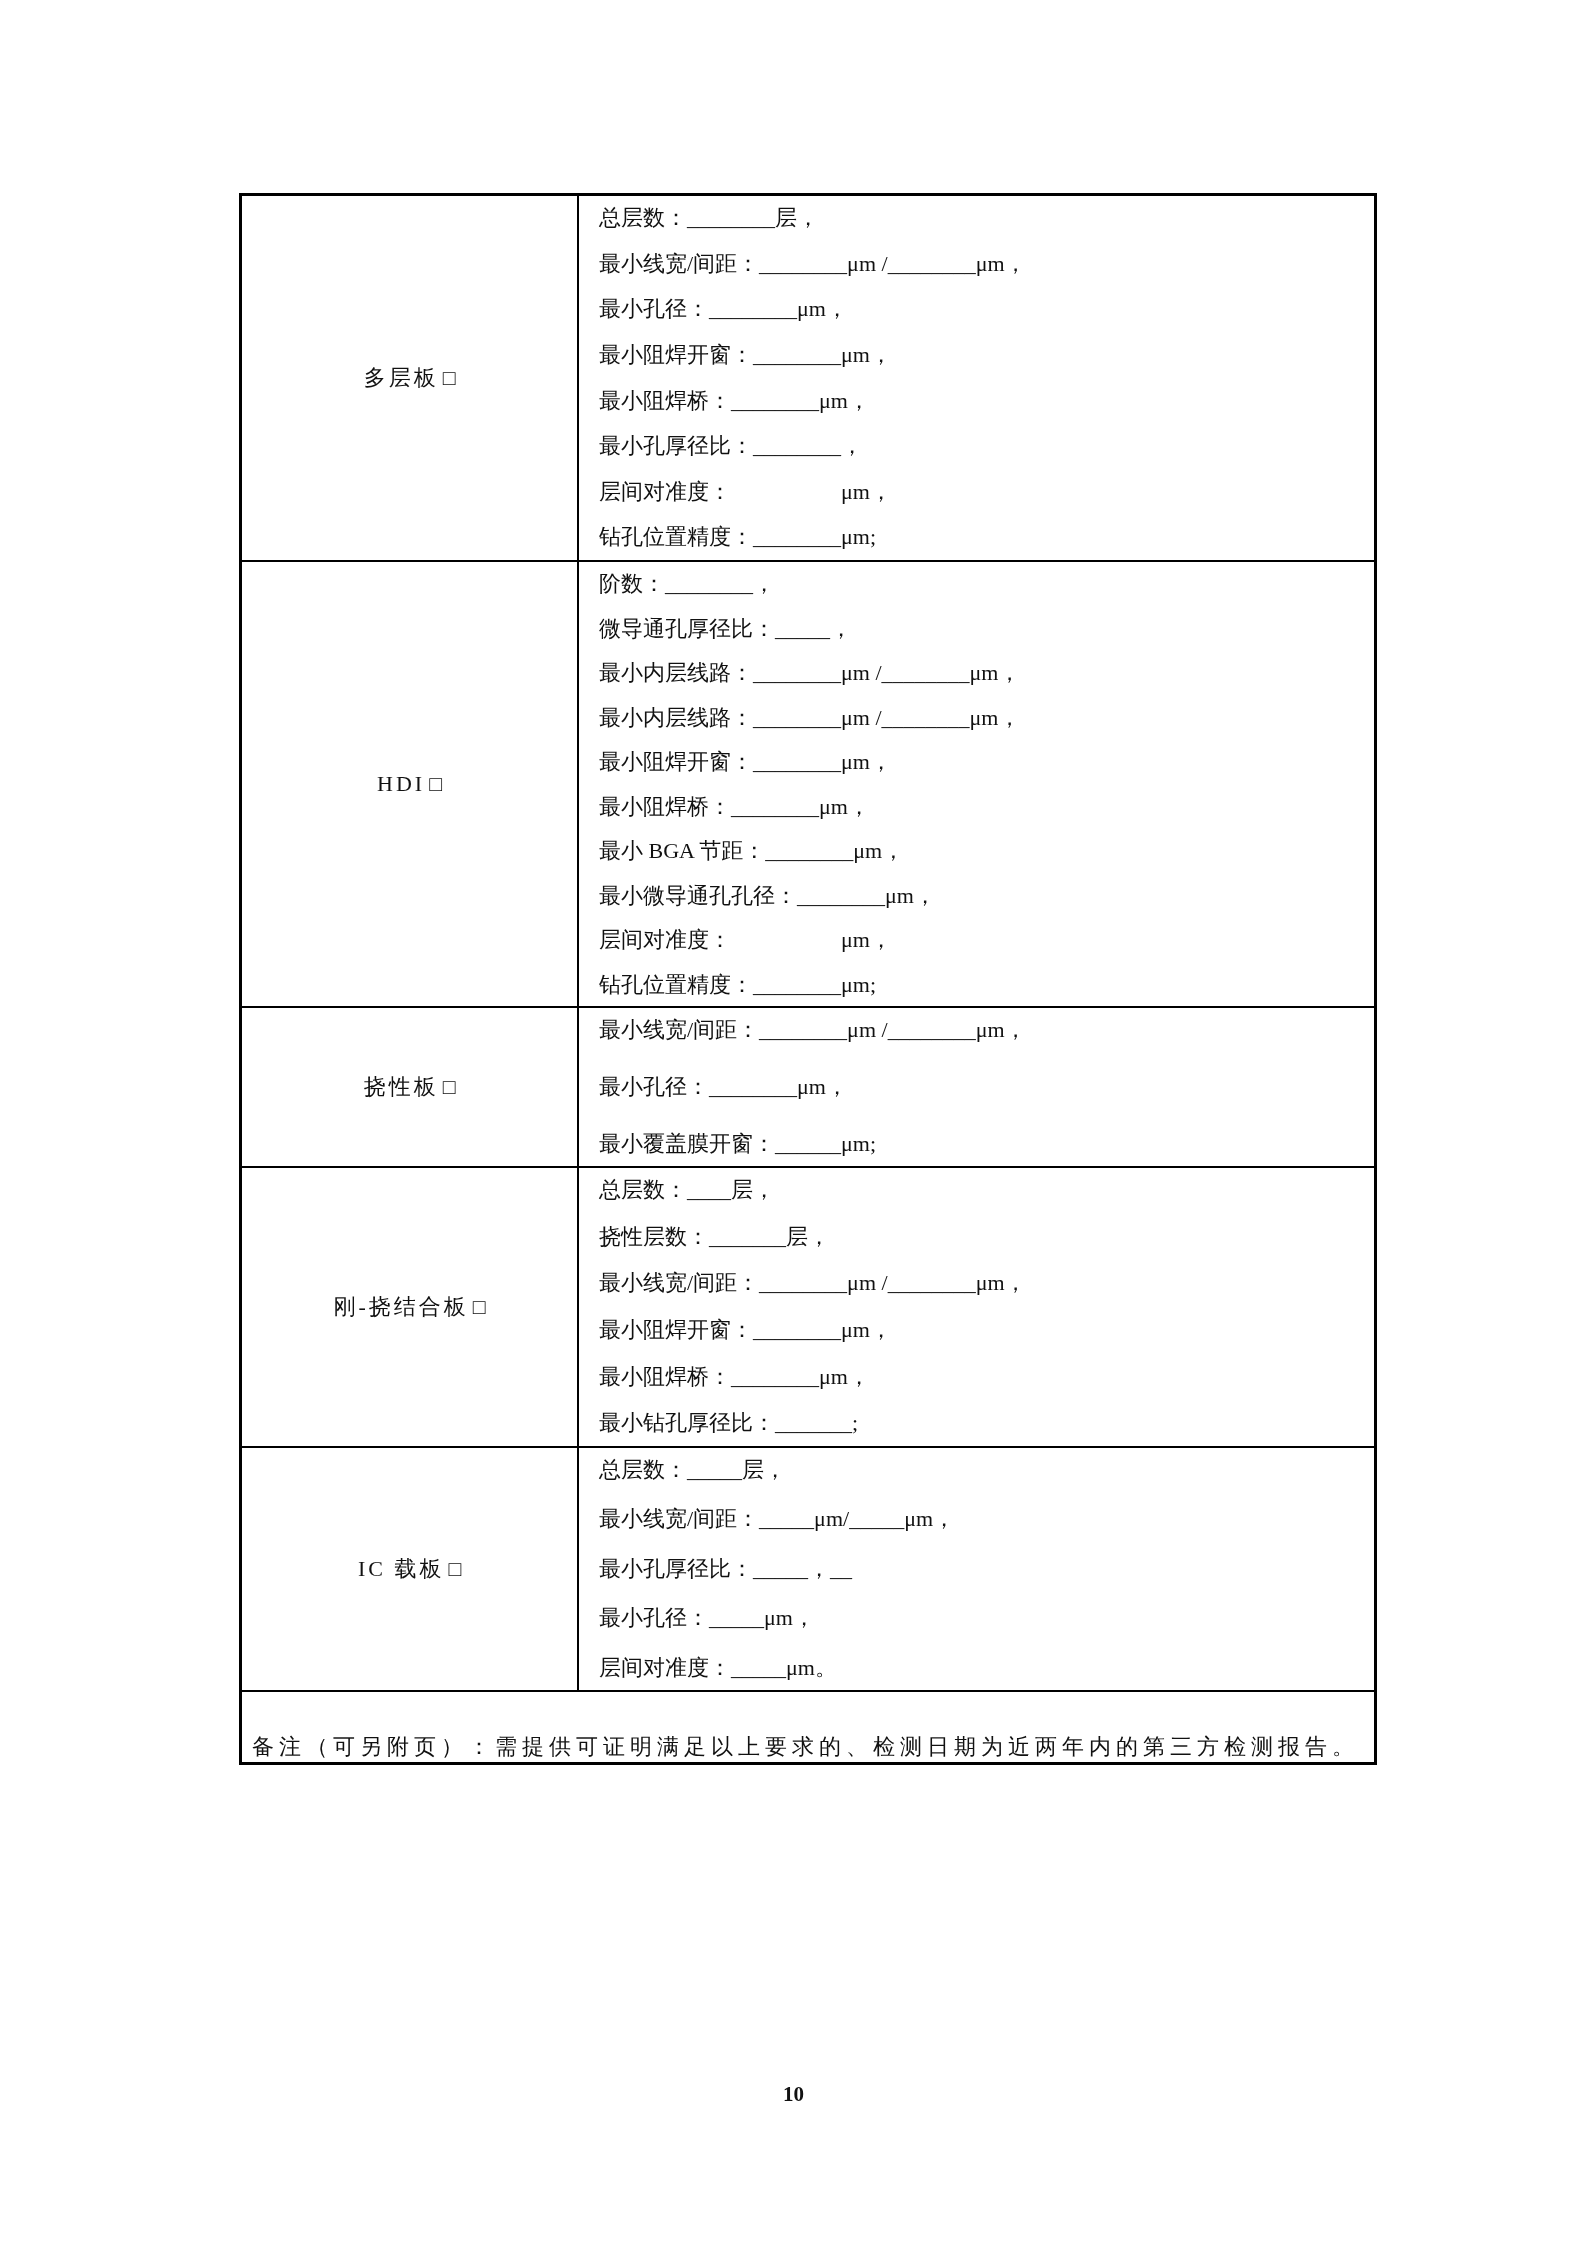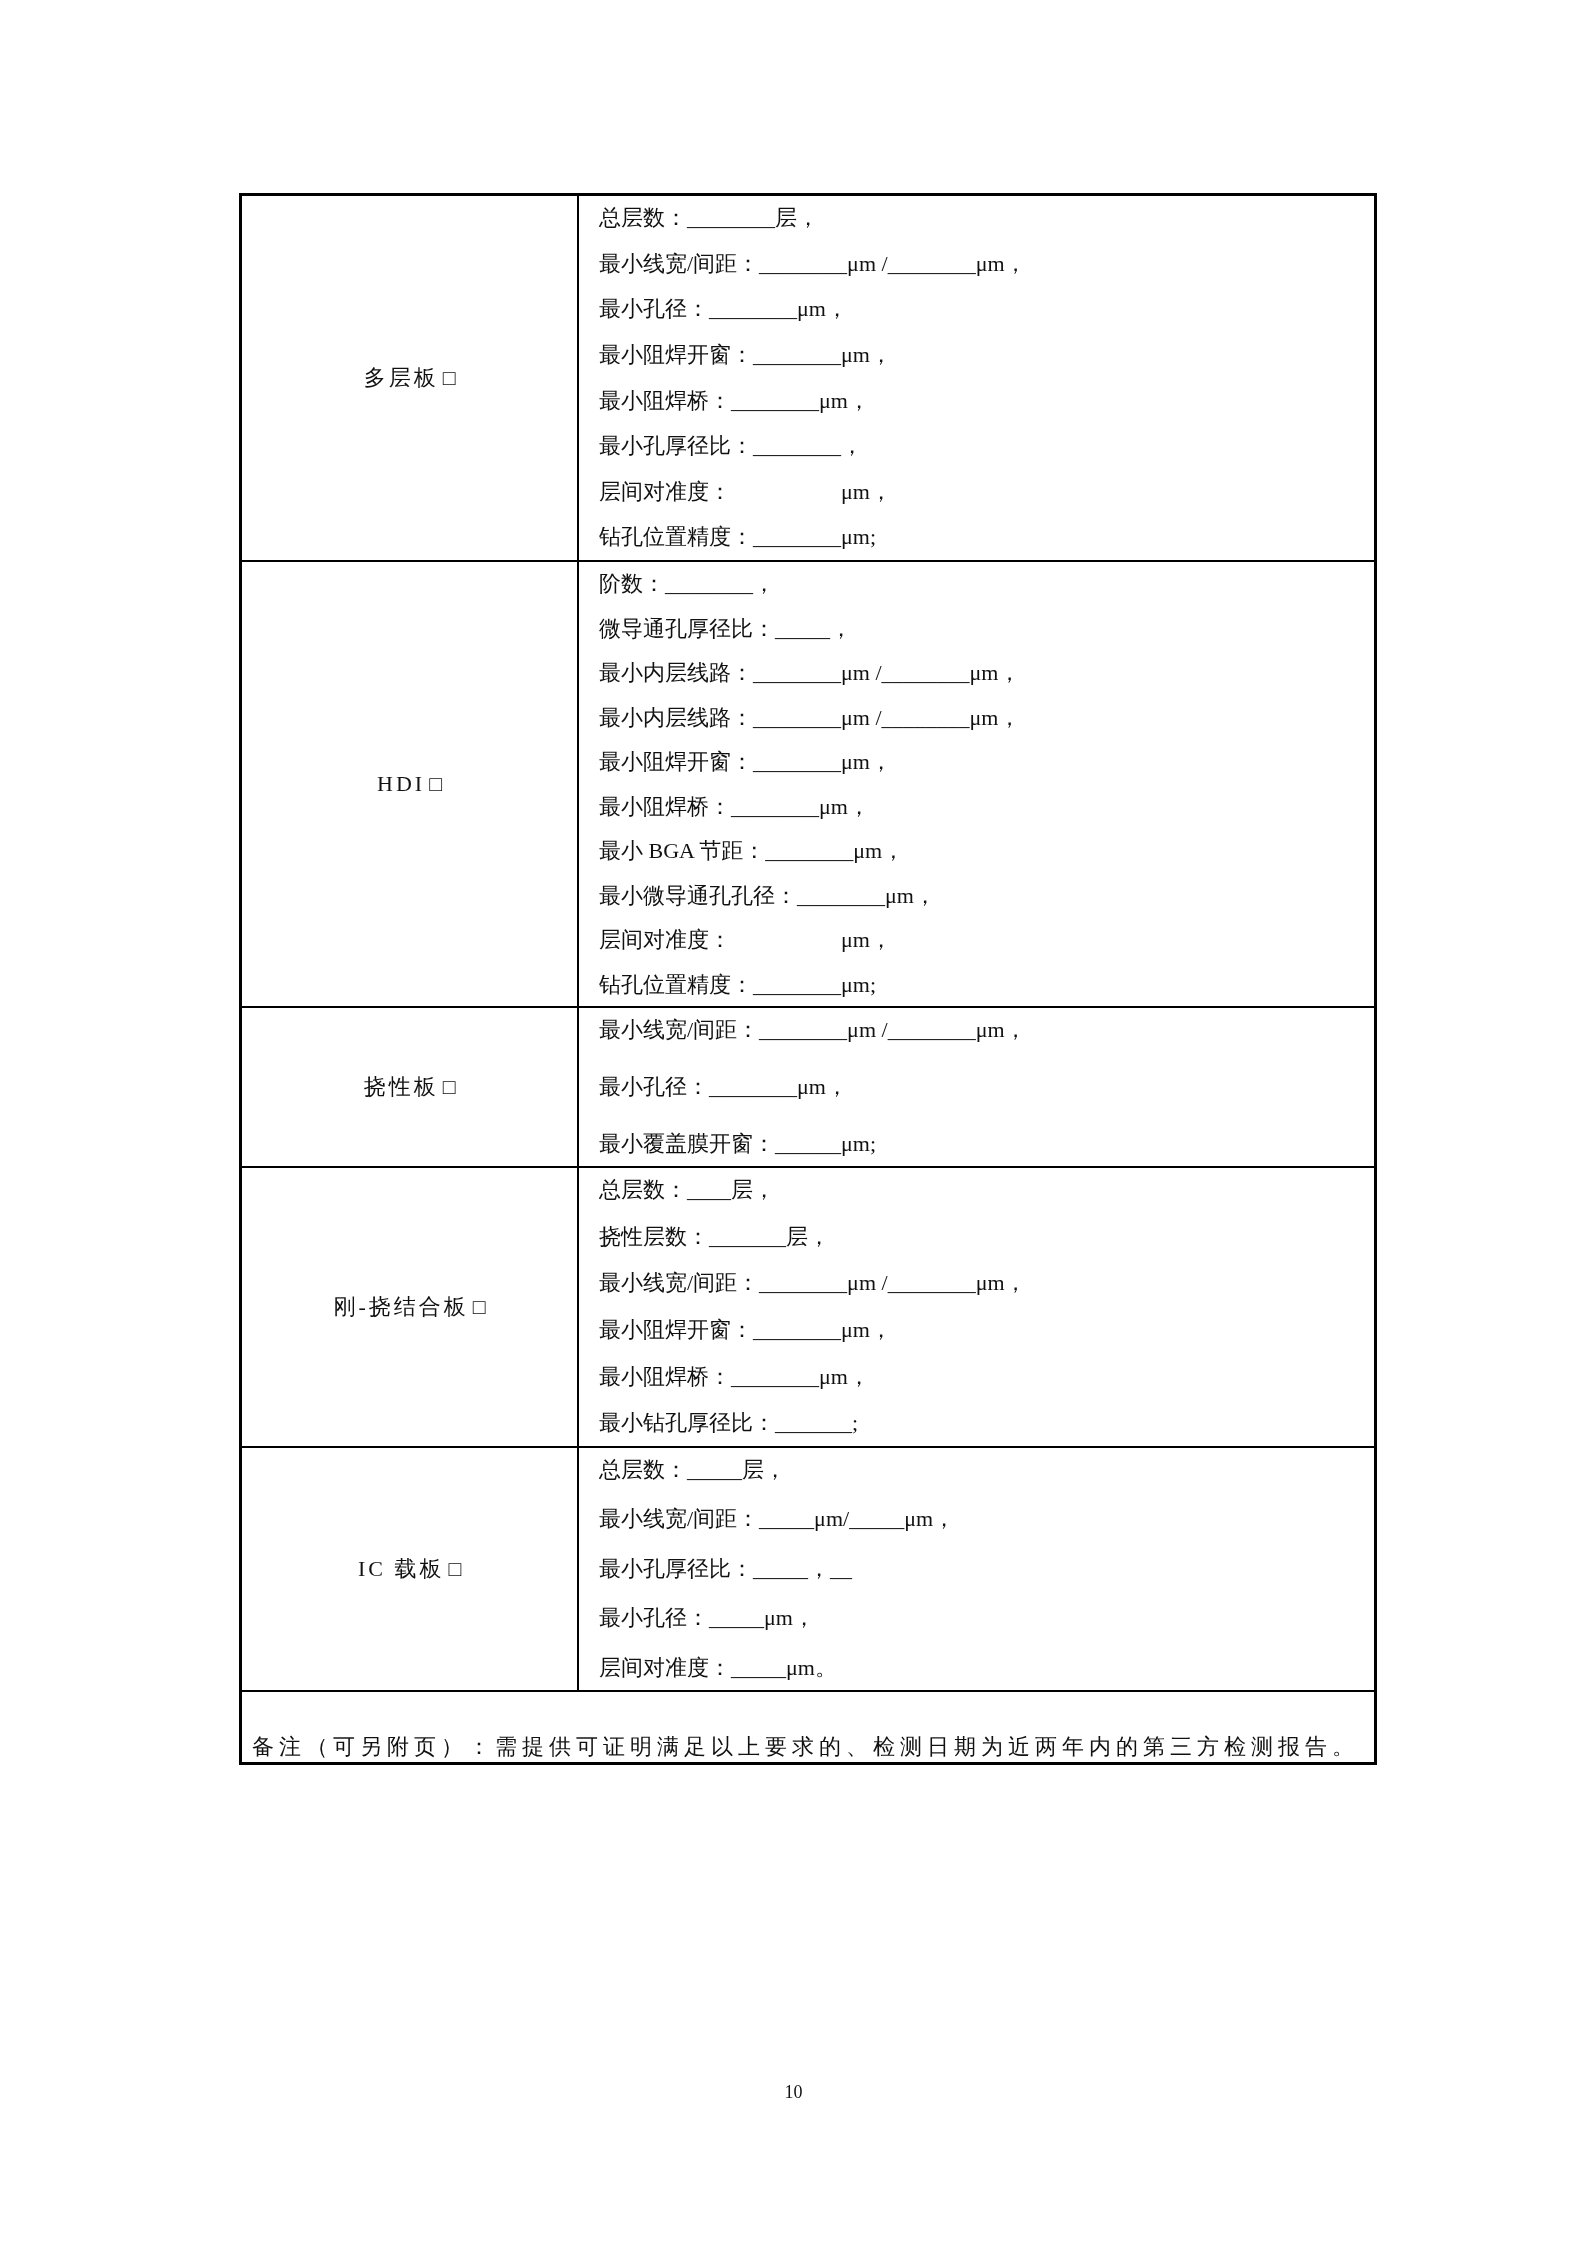--- a/index.html
+++ b/index.html
@@ -69,21 +69,22 @@
     font-size:22px;
     letter-spacing:5px;
     white-space:nowrap;
   }
   .pagenum{
     position:absolute;
     left:0;
     right:0;
     top:2082px;
     text-align:center;
-    font-size:18px;
+    font-size:21px;
+    font-weight:bold;
   }
 </style>
 </head>
 <body>
 
 <div class="page">
 
   <div class="tbl">
 
     <div class="row first" style="height:364px;">

